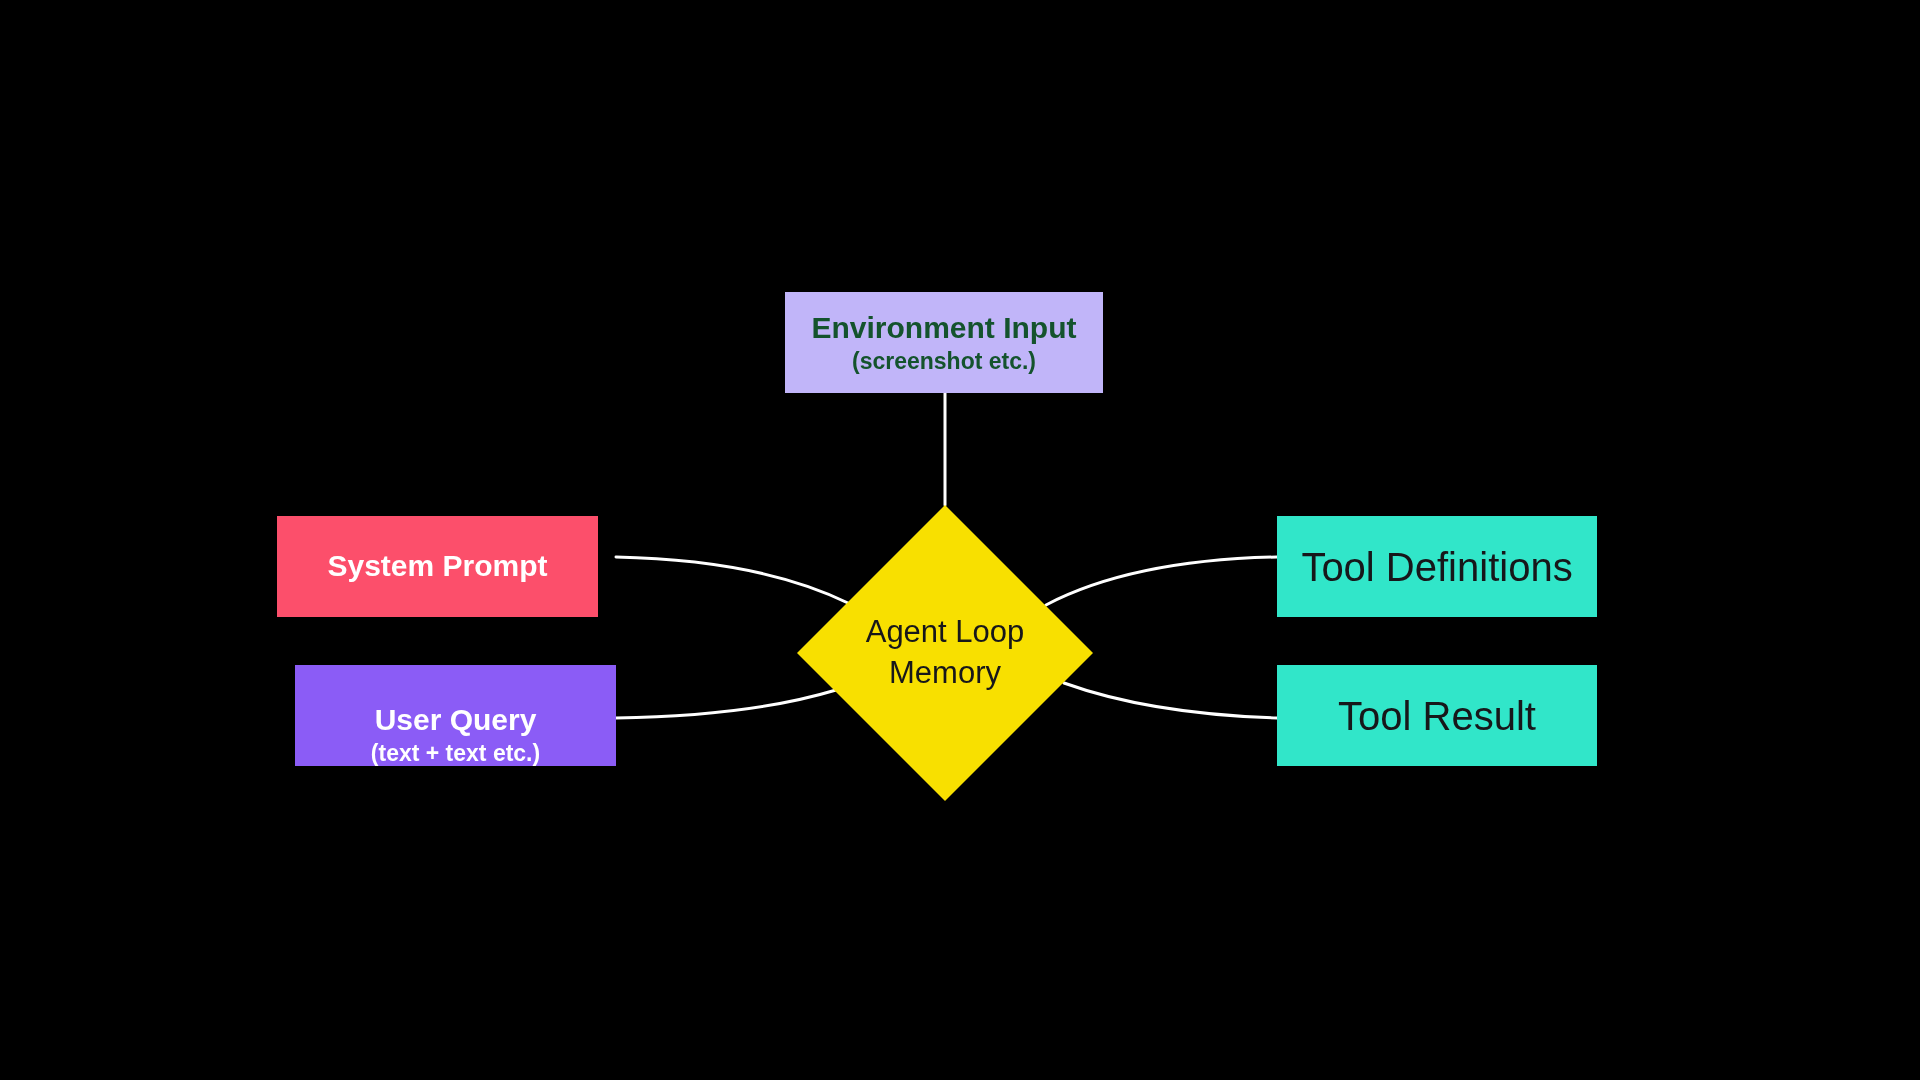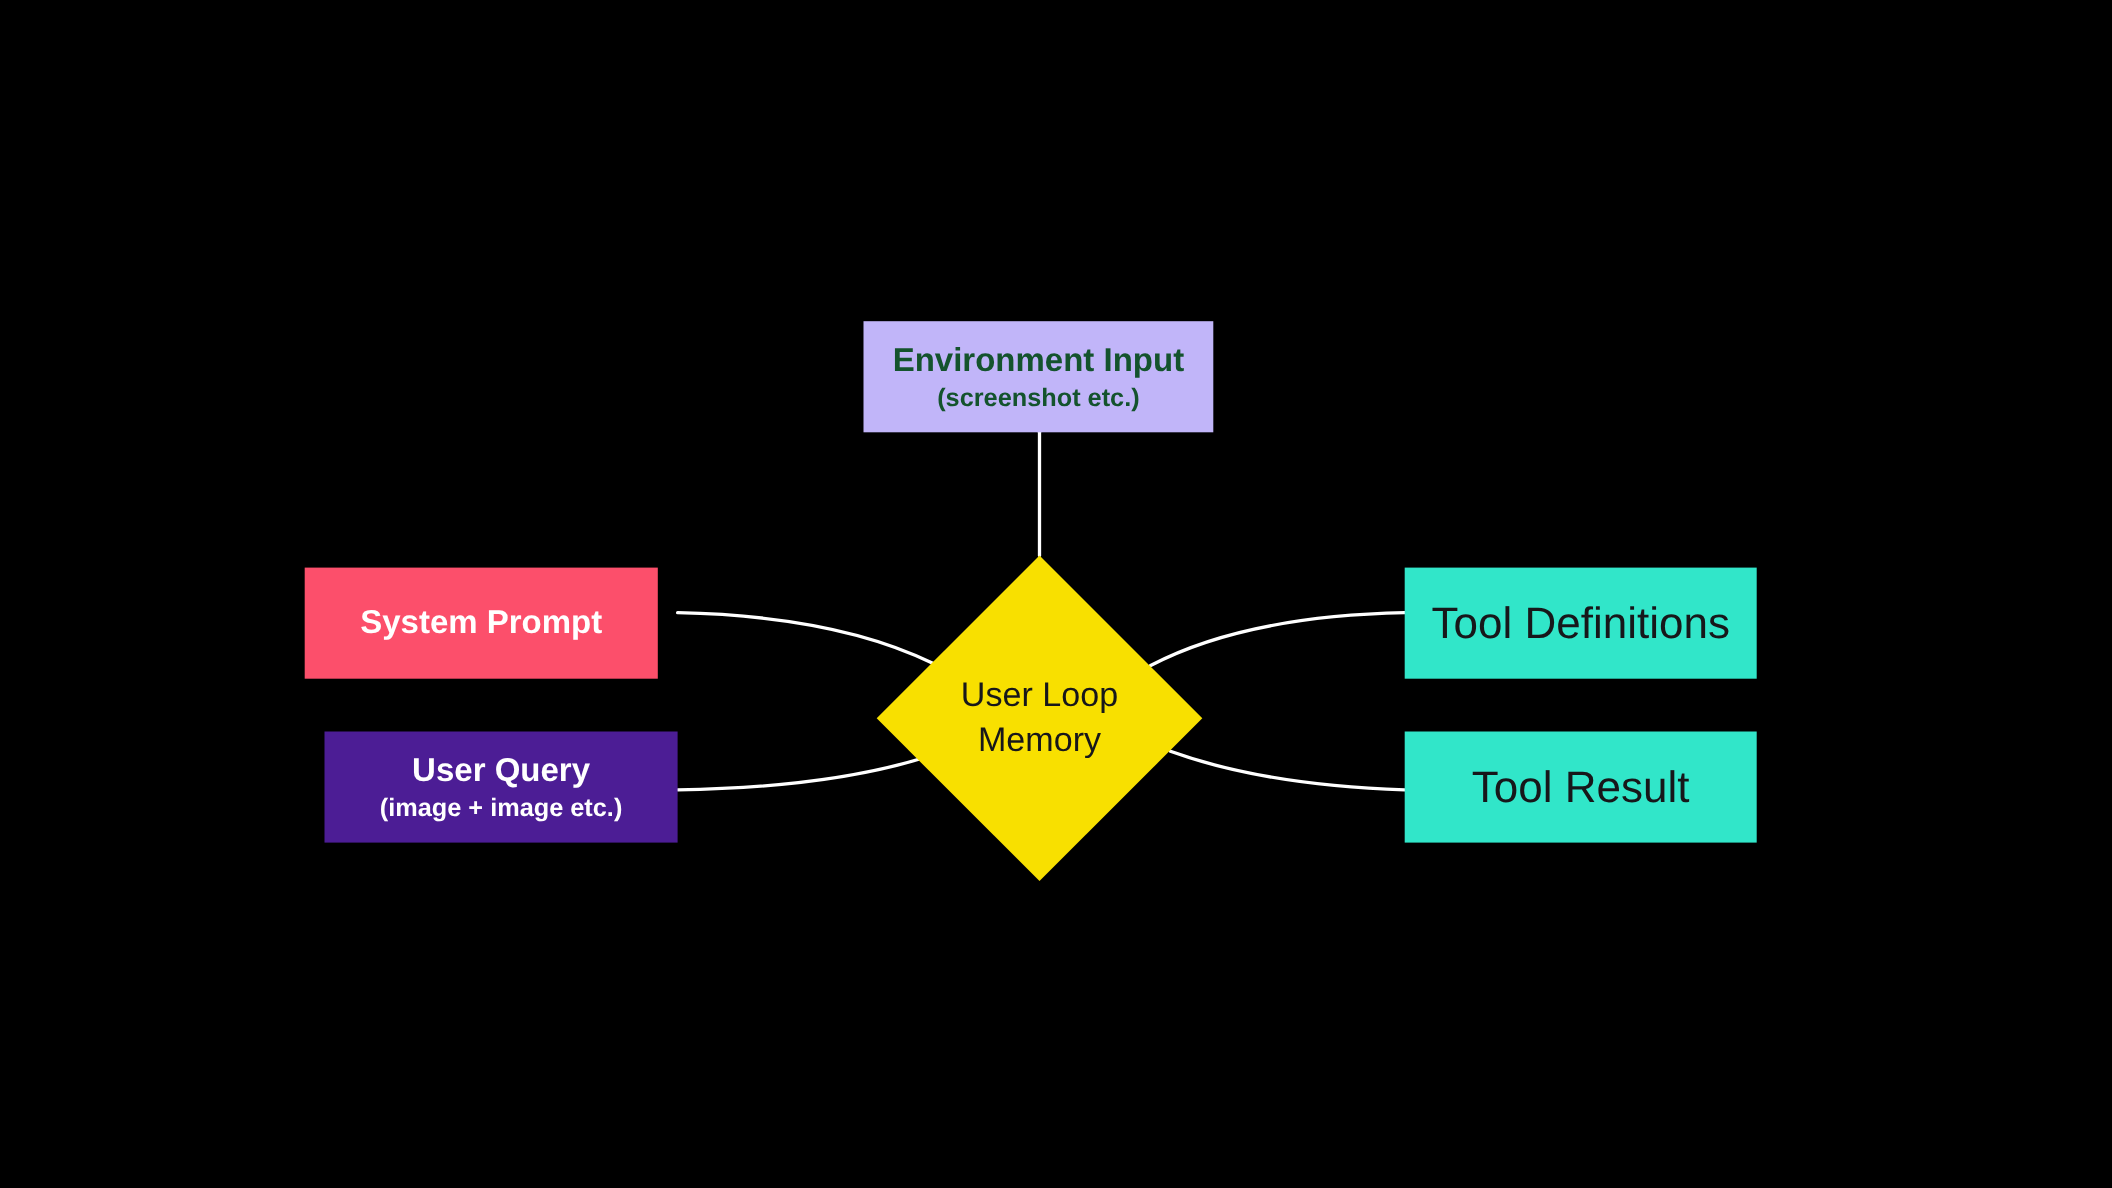--- a/index.html
+++ b/index.html
@@ -67,29 +67,29 @@
 
   <div id="env-box" class="node" style="background-color: rgb(193, 181, 249); color: #14532d;">
     <div class="title-bold">Environment Input</div>
     <div class="subtitle">(screenshot etc.)</div>
   </div>
 
   <div id="sys-box" class="node" style="background-color: rgb(252, 79, 107); color: rgb(255, 255, 255);">
     <div class="title-bold">System Prompt</div>
   </div>
 
-  <div id="user-box" class="node" style="background-color: #4c1d95; color: rgb(255, 255, 255);">
+  <div id="user-box" class="node" style="background-color: #8b5cf6; color: rgb(255, 255, 255); justify-content: flex-end;">
     <div class="title-bold">User Query</div>
-    <div class="subtitle">(image + image etc.)</div>
+    <div class="subtitle">(text + text etc.)</div>
   </div>
 
   <div id="tooldef-box" class="node" style="background-color: rgb(49, 230, 201); color: rgb(23, 23, 26);">
     <div class="title-plain">Tool Definitions</div>
   </div>
 
   <div id="toolres-box" class="node" style="background-color: rgb(49, 230, 201); color: rgb(23, 23, 26);">
     <div class="title-plain">Tool Result</div>
   </div>
 
-  <div class="diamond-label" style="color: rgb(23, 23, 26);">User Loop
+  <div class="diamond-label" style="color: rgb(23, 23, 26);">Agent Loop
 Memory</div>
 
 </div>
 
 </body></html>

